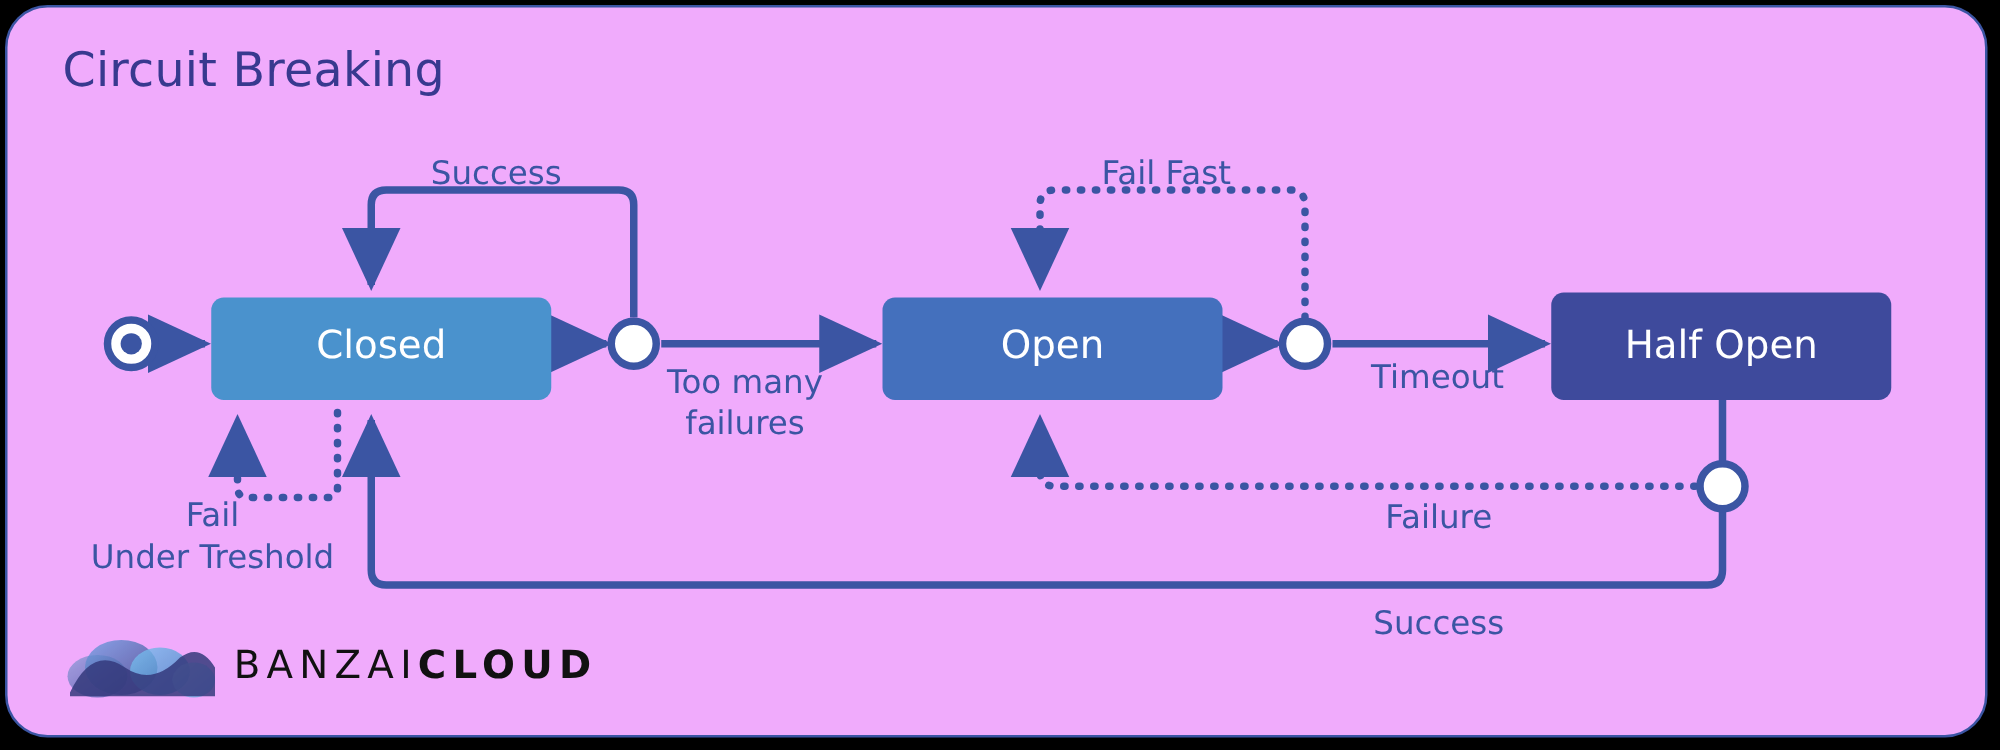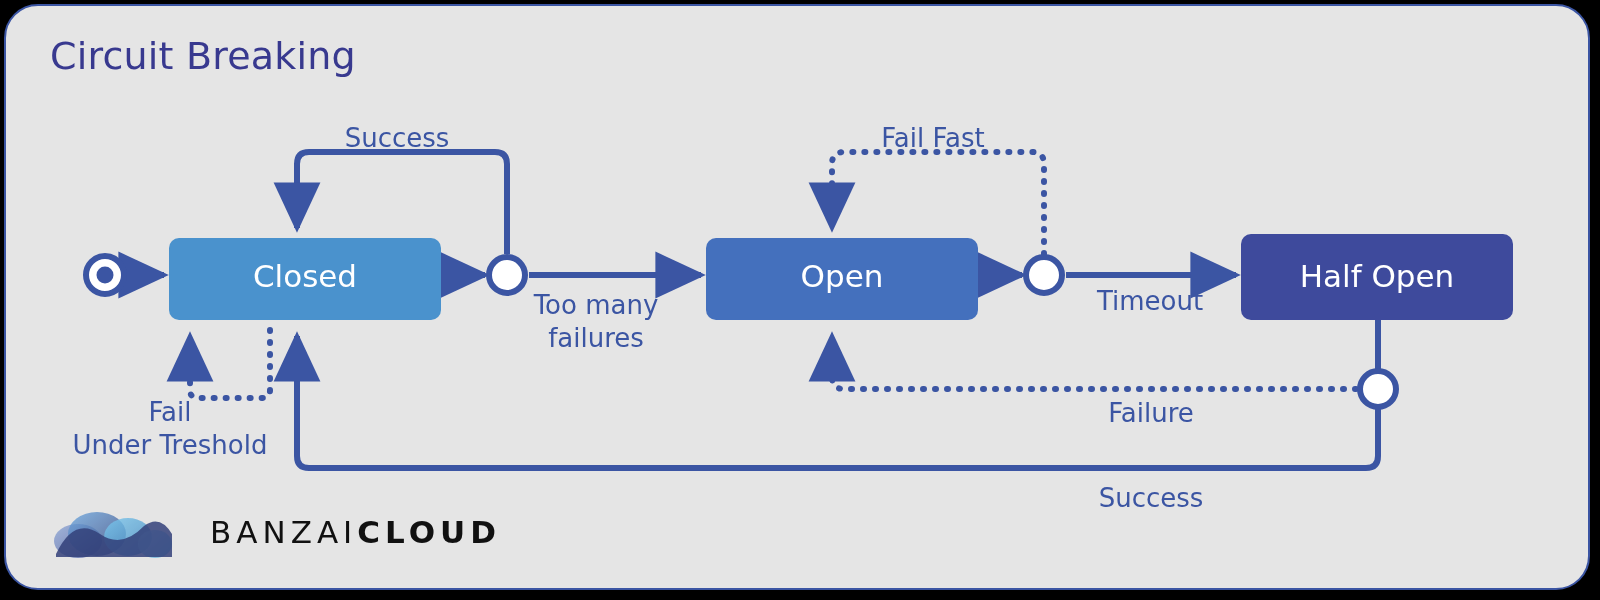--- a/index.html
+++ b/index.html
@@ -12,21 +12,21 @@
     height: 600px;
     overflow: hidden;
     font-family: "DejaVu Sans", "Liberation Sans", sans-serif;
   }
   #card {
     position: absolute;
     left: 4px;
     top: 4px;
     width: 1586px;
     height: 586px;
-    background: #e5e5e5;
+    background: #f0abfc;
     border: 2px solid #3b55a3;
     border-radius: 34px;
     box-sizing: border-box;
     overflow: hidden;
   }
   #diagram-title {
     position: absolute;
     left: 44px;
     top: 28px;
     font-size: 38px;
@@ -52,21 +52,21 @@
     font-size: 26px;
     fill: #3b55a3;
     text-anchor: middle;
   }
   #brand {
     position: absolute;
     left: 46px;
     top: 498px;
     display: flex;
     align-items: center;
-    gap: 36px;
+    gap: 13px;
   }
   #brand-wordmark {
     font-family: "DejaVu Sans", "Liberation Sans", sans-serif;
     font-size: 31px;
     letter-spacing: 5px;
     color: #111111;
     white-space: nowrap;
   }
   #brand-wordmark .light { font-weight: 400; }
   #brand-wordmark .bold { font-weight: 700; }

